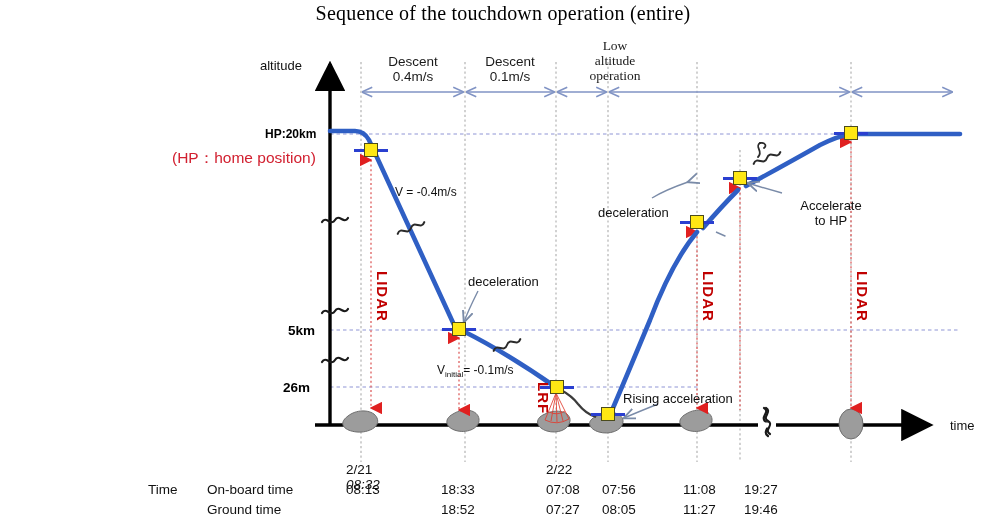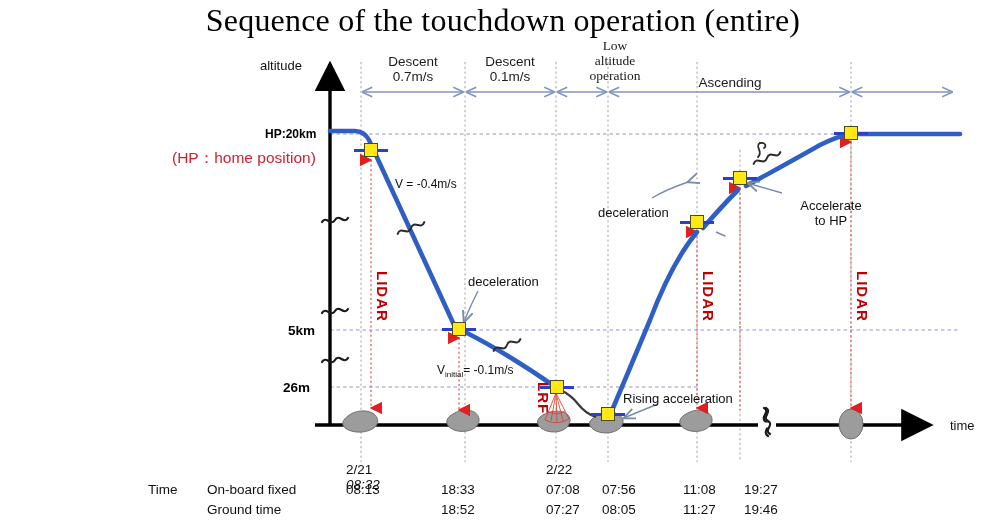--- a/index.html
+++ b/index.html
@@ -12,21 +12,21 @@
   }
   #stage{position:absolute;left:0;top:0;width:1006px;height:526px;}
   .abs{position:absolute;}
   .nosel{user-select:none;}
 
   
   #title{
     left:0;top:2px;width:1006px;
     text-align:center;
     font-family:"Liberation Serif", serif;
-    font-size:32px;color:#000;
+    font-size:20px;color:#000;
     letter-spacing:.2px;
   }
 
   
   .phase-label{
     font-size:13.5px;color:#1a1a1a;text-align:center;line-height:15px;
     font-family:"Liberation Sans", sans-serif;
   }
   #hp-label{
     font-size:21px;color:#000;text-align:center;
@@ -207,37 +207,34 @@
     <g stroke="#2a2a2a" stroke-width="1.8" fill="none" stroke-linecap="round">
       <path d="M758,157 c6,-6 -4,-10 2,-14"></path>
       <path d="M760,143 c5,-1 7,3 4,5"></path>
     </g>
 
     <line x1="679" y1="219" x2="715" y2="219" stroke="#2a3fd0" stroke-width="0"></line>
   </svg>
 
   <div class="abs nosel phase-label" style="left:361px;top:54px;width:104px;">
     <div>Descent</div>
-    <div>0.7m/s</div>
+    <div>0.4m/s</div>
   </div>
 
   <div class="abs nosel phase-label" style="left:458px;top:54px;width:104px;">
     <div>Descent</div>
     <div>0.1m/s</div>
   </div>
 
   <div class="abs nosel phase-label" style="left:580px;top:38px;width:70px;font-family:Liberation Serif, serif;">
     <div>Low</div>
     <div>altitude</div>
     <div>operation</div>
   </div>
 
-  <div class="abs nosel phase-label" style="left:630px;top:75px;width:200px;">
-    <div>Ascending</div>
-  </div>
 
 
   <div class="abs nosel axis-text" style="left:260px;top:58px;">altitude</div>
 
   <div class="abs nosel axis-text" style="left:950px;top:418px;">time</div>
 
   <div class="abs nosel" id="hp20" style="left:265px;top:127px;">HP:20km</div>
 
   <div class="abs nosel axis-tick" style="left:288px;top:323px;">5km</div>
 
@@ -267,21 +264,21 @@
   </div>
   <div class="abs sc" style="left:740px;top:178px;">
     <div class="sc-panel"></div>
     <div class="sc-body"></div>
   </div>
   <div class="abs sc" style="left:851px;top:133px;">
     <div class="sc-panel"></div>
     <div class="sc-body"></div>
   </div>
 
-  <div class="abs nosel anno-v" style="left:395px;top:177px;">V = -0.4m/s</div>
+  <div class="abs nosel anno-v" style="left:395px;top:185px;">V = -0.4m/s</div>
 
   <div class="abs nosel anno-v" style="left:437px;top:363px;">
     <span>V</span><span style="font-size:8px;vertical-align:sub;">initial</span><span>= -0.1m/s</span>
   </div>
 
   <div class="abs nosel anno" style="left:468px;top:274px;">deceleration</div>
 
   <div class="abs nosel anno" style="left:598px;top:205px;">deceleration</div>
 
   <div class="abs nosel anno" style="left:786px;top:198px;text-align:center;width:90px;">
@@ -292,21 +289,21 @@
   <div class="abs nosel anno" style="left:623px;top:391px;">Rising acceleration</div>
 
   <div class="abs nosel vert-red" style="left:374px;top:271px;">LIDAR</div>
   <div class="abs nosel vert-red" style="left:700px;top:271px;">LIDAR</div>
   <div class="abs nosel vert-red" style="left:854px;top:271px;">LIDAR</div>
   <div class="abs nosel vert-red" style="left:535px;top:382px;">LRF</div>
 
 
   <div class="abs nosel tbl" style="left:148px;top:482px;">Time</div>
 
-  <div class="abs nosel tbl" style="left:207px;top:482px;">On-board fixed</div>
+  <div class="abs nosel tbl" style="left:207px;top:482px;">On-board time</div>
   <div class="abs nosel tbl" style="left:207px;top:502px;">Ground time</div>
 
   <div class="abs nosel tbl-num" style="left:346px;top:462px;">2/21</div>
   <div class="abs nosel tbl-num" style="left:546px;top:462px;">2/22</div>
 
   <div class="abs nosel tbl-num" style="left:346px;top:482px;">08:13</div>
   <div class="abs nosel tbl-num" style="left:441px;top:482px;">18:33</div>
   <div class="abs nosel tbl-num" style="left:546px;top:482px;">07:08</div>
   <div class="abs nosel tbl-num" style="left:602px;top:482px;">07:56</div>
   <div class="abs nosel tbl-num" style="left:683px;top:482px;">11:08</div>

